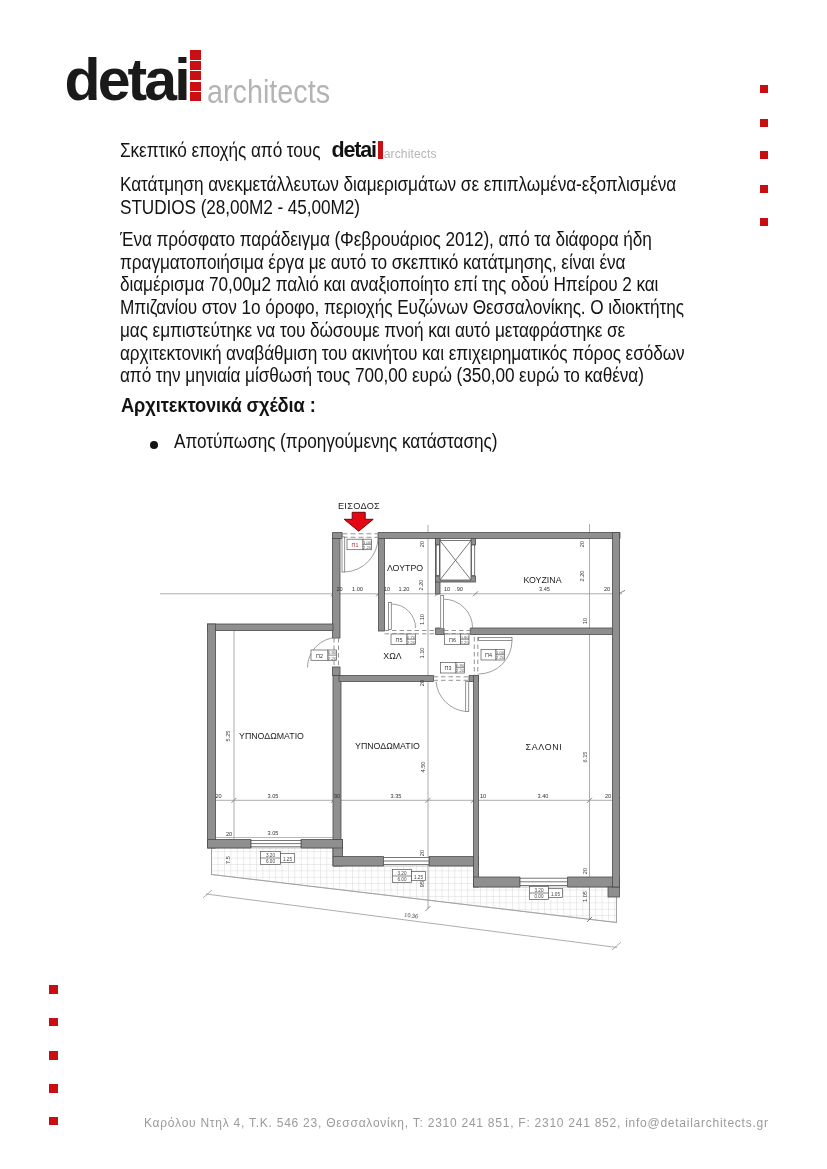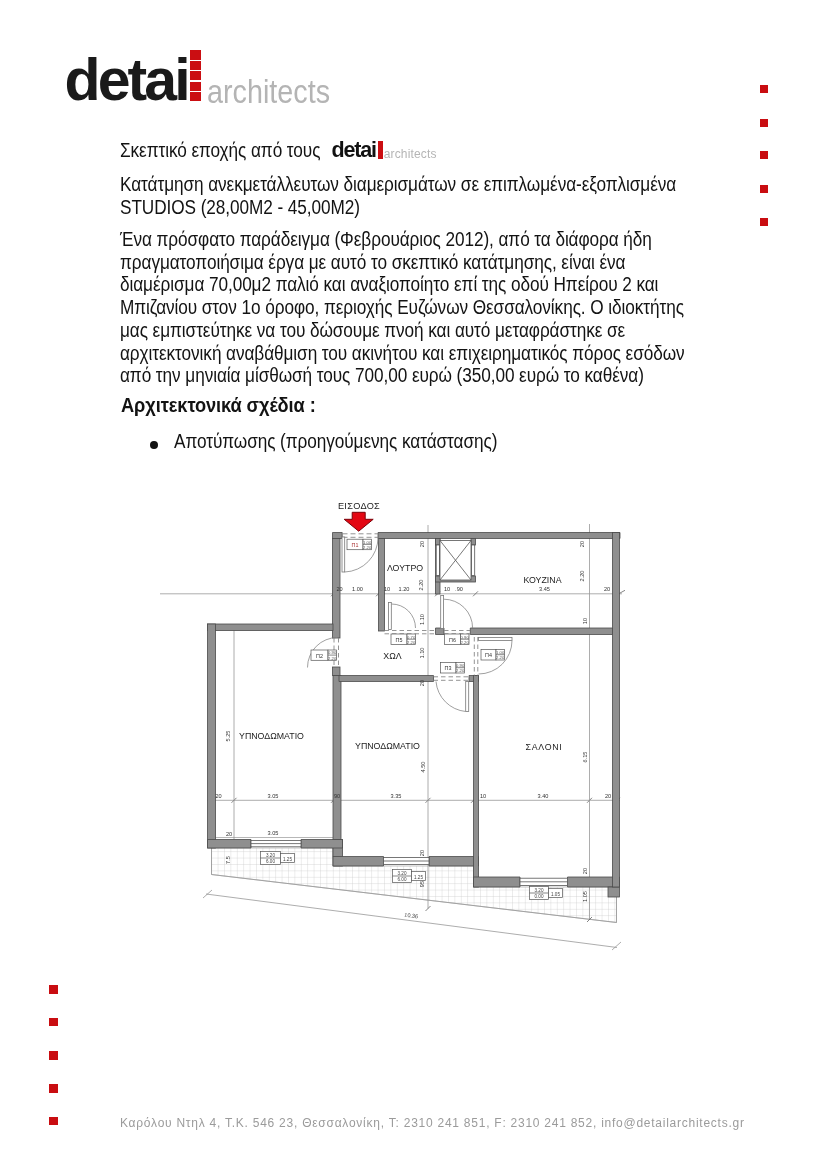--- a/index.html
+++ b/index.html
@@ -384,13 +384,13 @@
 </svg>
 
 <div class="abs" style="left:49px;top:985px;width:9px;height:140px;">
   <div style="width:8.5px;height:8.5px;background:#c90d11;position:absolute;top:0;"></div>
   <div style="width:8.5px;height:8.5px;background:#c90d11;position:absolute;top:32.5px;"></div>
   <div style="width:8.5px;height:8.5px;background:#c90d11;position:absolute;top:66px;"></div>
   <div style="width:8.5px;height:8.5px;background:#c90d11;position:absolute;top:99px;"></div>
   <div style="width:8.5px;height:8.5px;background:#c90d11;position:absolute;top:131.5px;"></div>
 </div>
 
-<div class="abs" style="left:120px;top:1116.5px;font-size:12px;color:#9b9b9b;letter-spacing:0.75px;line-height:12.8px;">Καρόλου Ντηλ 4, Τ.Κ. 546 23, Θεσσαλονίκη, T: 2310 241 851, F: 2310 241 852, info@detailarchitects.gr</div>
+<div class="abs" style="left:144px;top:1116.5px;font-size:12px;color:#9b9b9b;letter-spacing:0.75px;line-height:12.8px;">Καρόλου Ντηλ 4, Τ.Κ. 546 23, Θεσσαλονίκη, T: 2310 241 851, F: 2310 241 852, info@detailarchitects.gr</div>
 
 </body></html>

